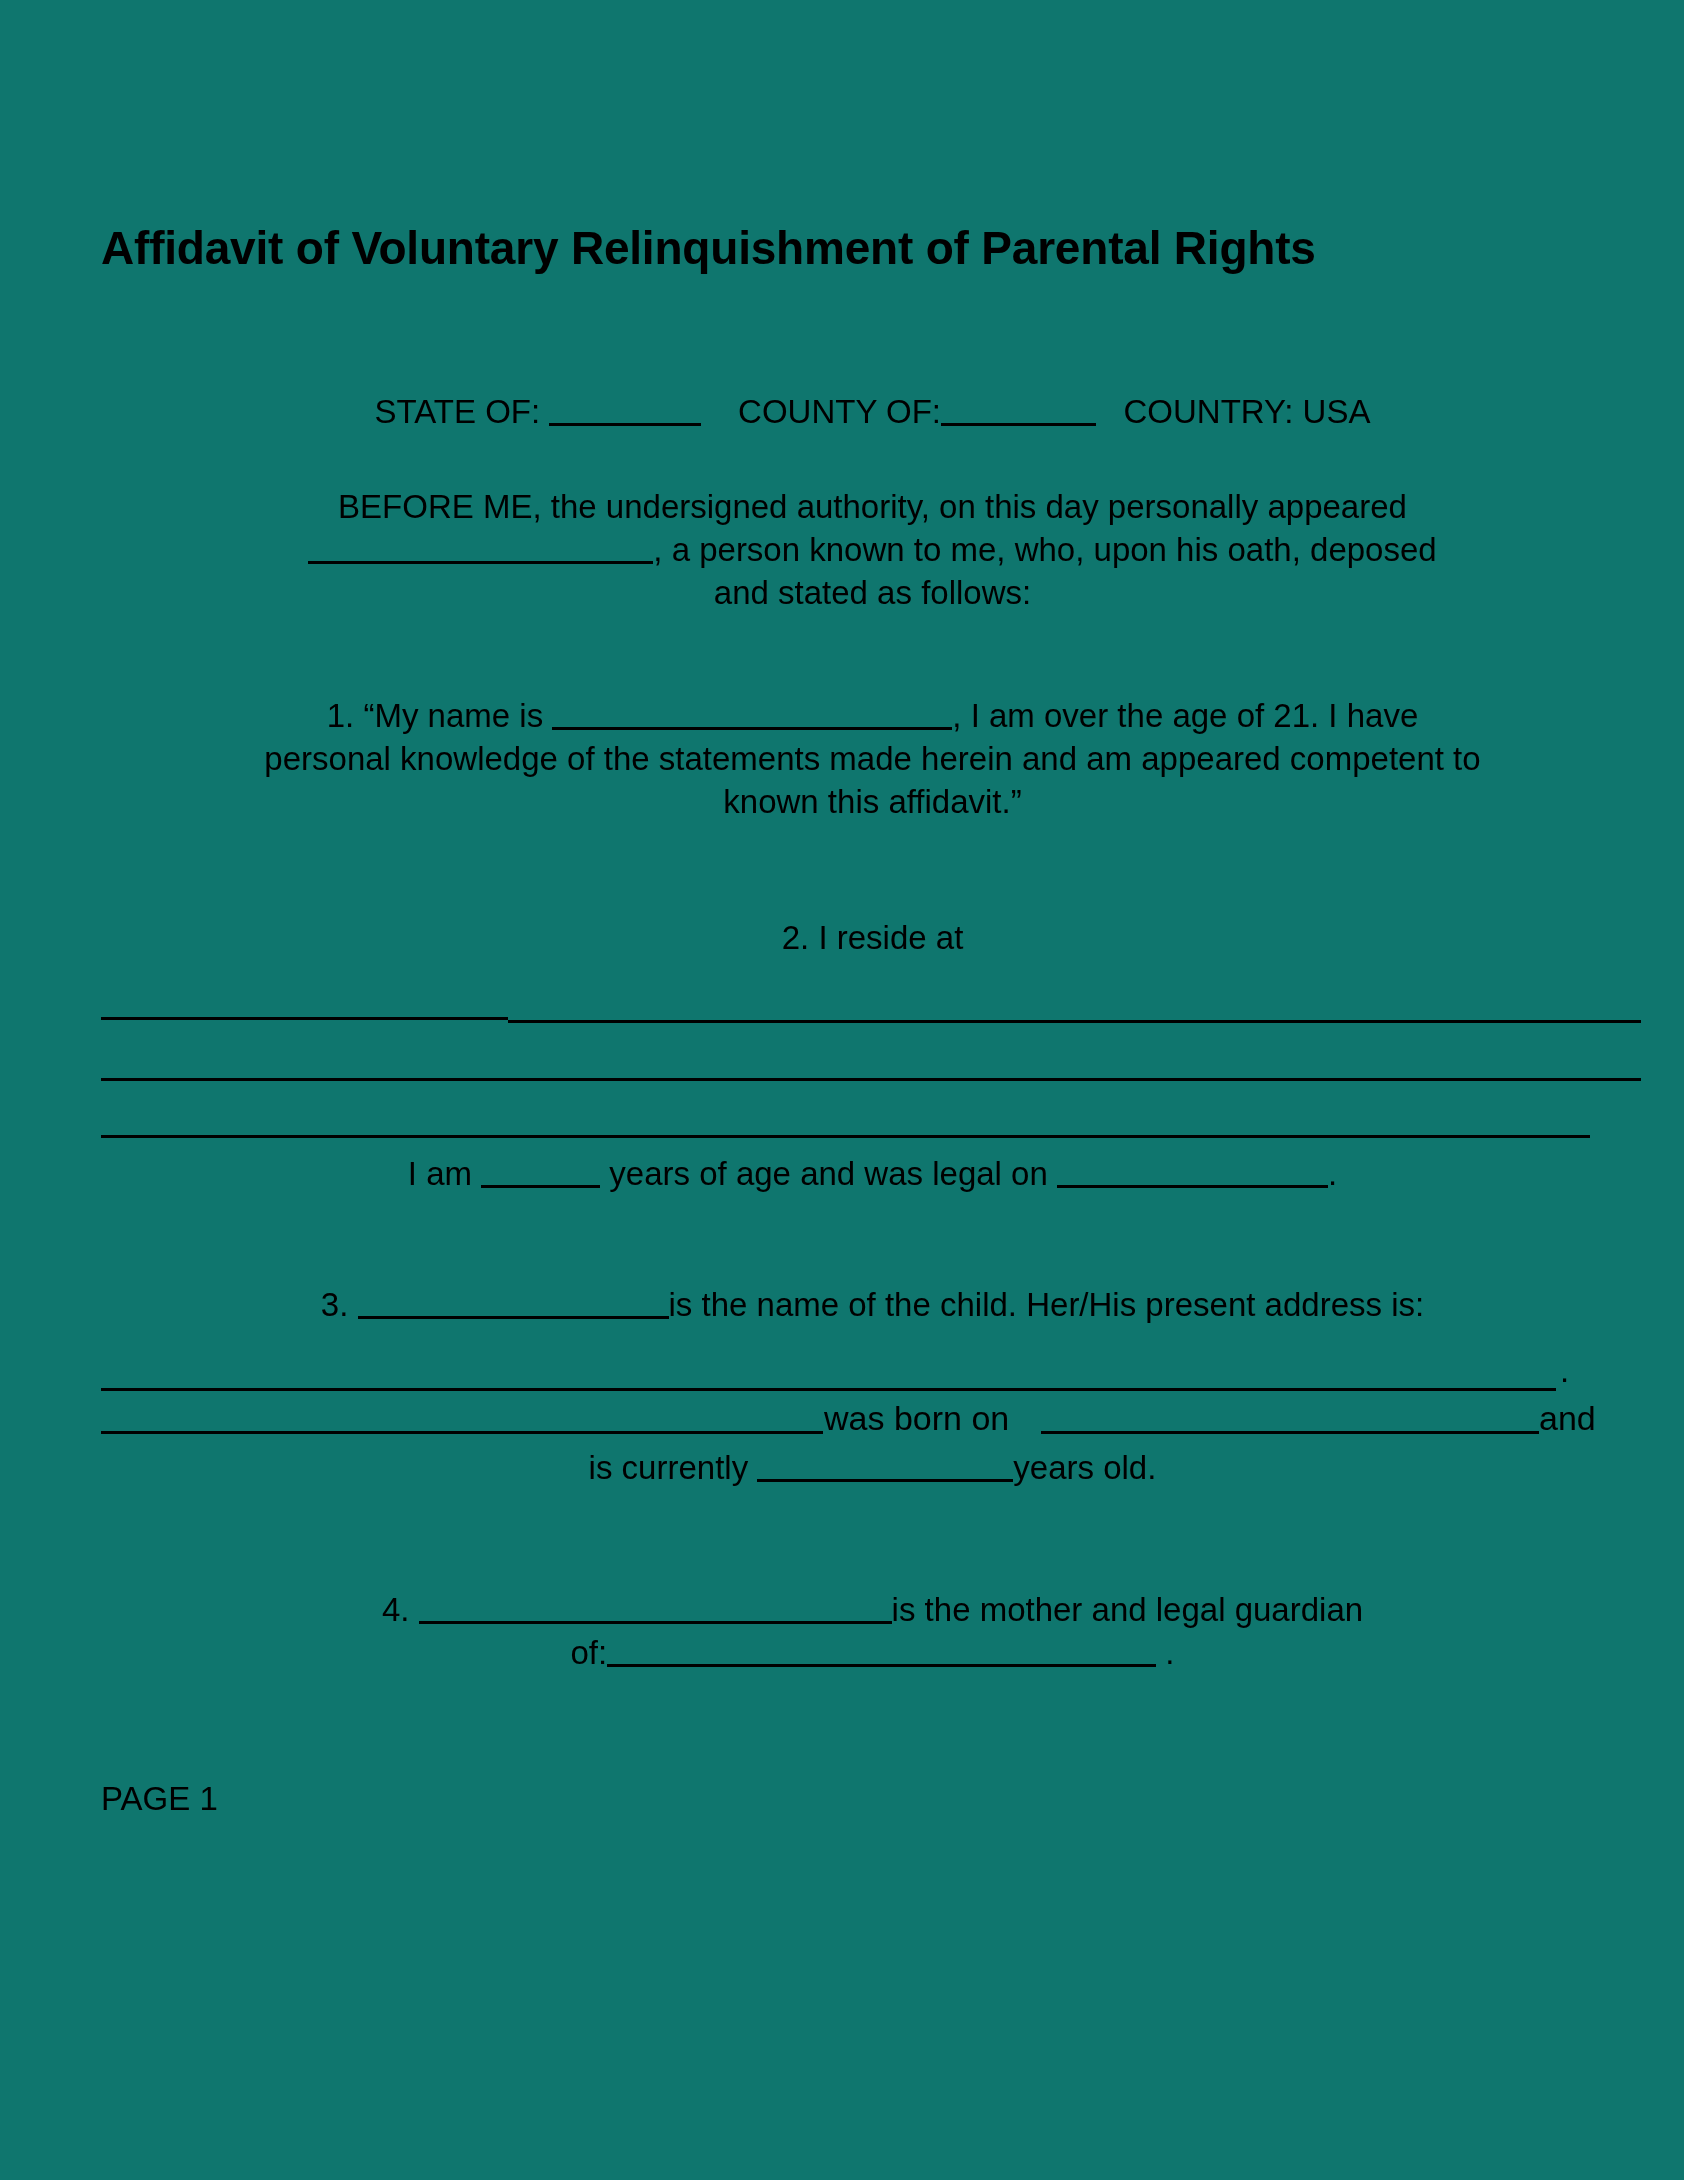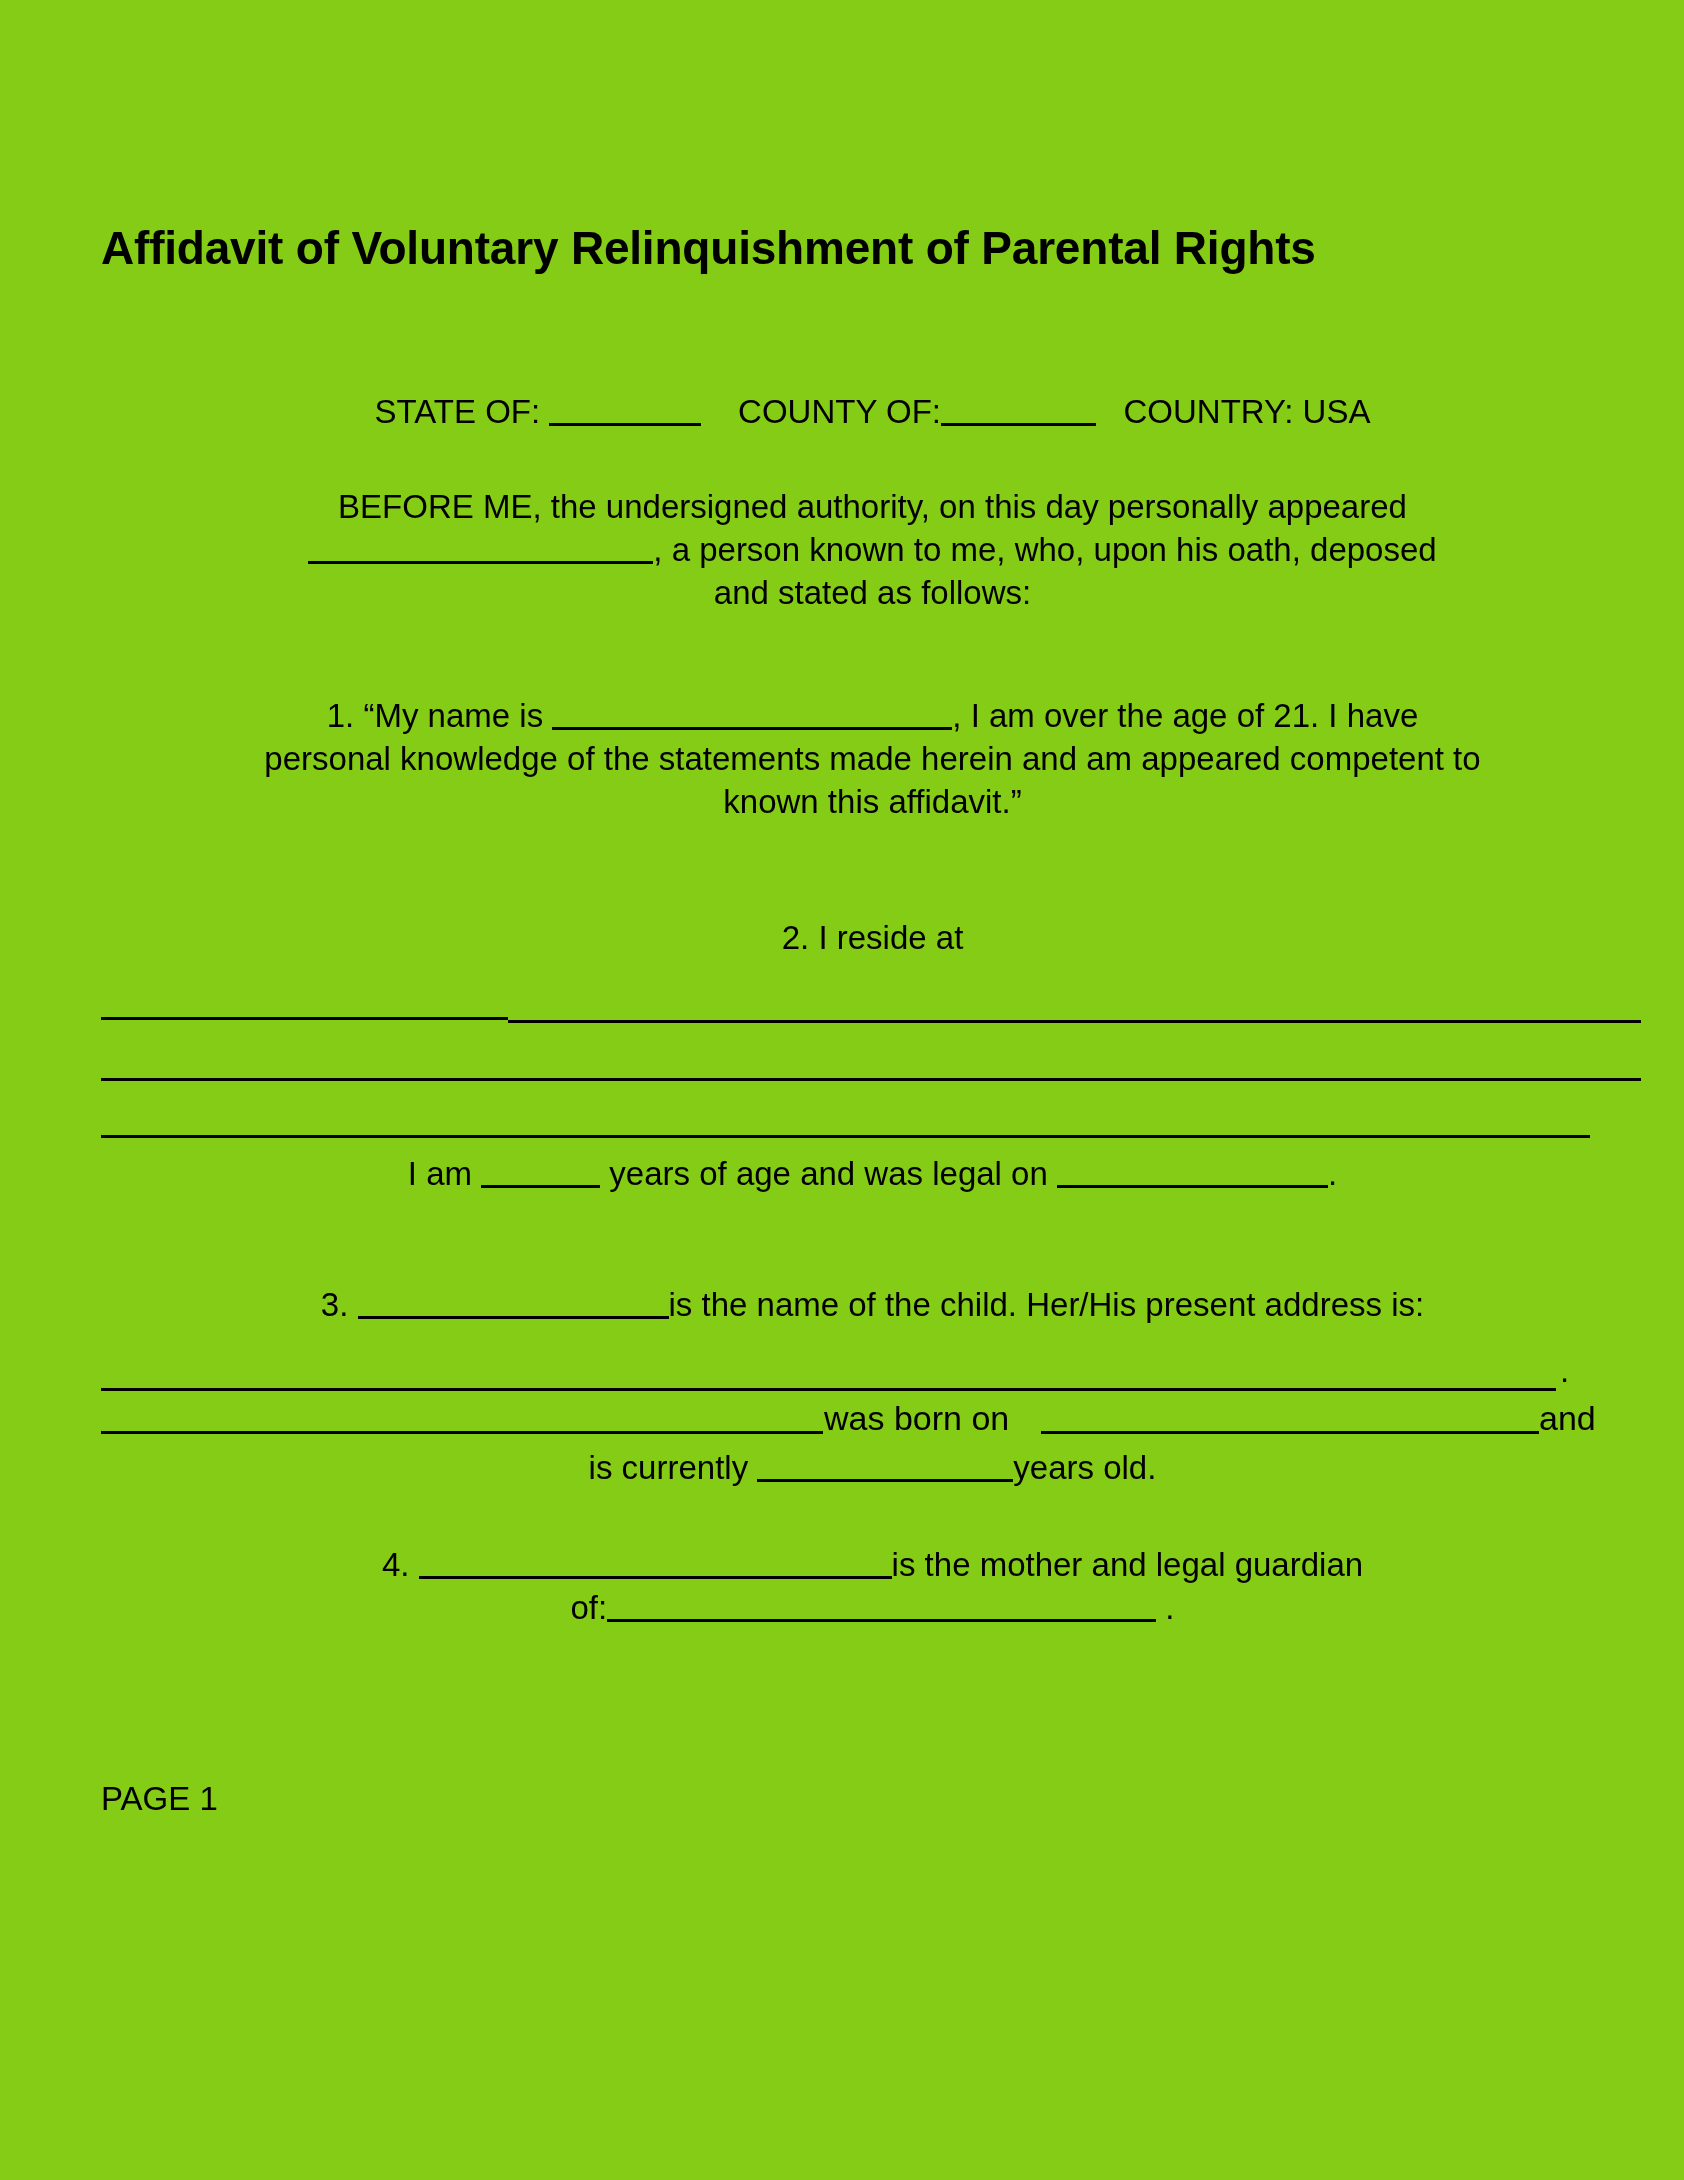--- a/index.html
+++ b/index.html
@@ -4,21 +4,21 @@
 <style>
   html, body {
     margin: 0;
     padding: 0;
     background: #ffffff;
   }
   .page {
     position: relative;
     width: 1685px;
     height: 2181px;
-    background: #84cc16;
+    background: #0f766e;
     margin: 0 auto;
     font-family: "Liberation Sans", sans-serif;
     color: #000000;
     -webkit-font-smoothing: antialiased;
   }
 
   
   .doc-title {
     position: absolute;
     left: 101px;
@@ -173,21 +173,21 @@
   <span class="onrule w-wasbornon">was born on</span>
   <div class="rule rule-r3c"></div>
   <span class="onrule w-and">and</span>
 
   <div class="block" style="top:1446px;">
     <p class="nowrap">
       <span>is currently </span><span class="blank b-childage"></span><span>years old.</span>
     </p>
   </div>
 
-  <div class="block" style="top:1543px;">
+  <div class="block" style="top:1588px;">
     <p class="nowrap">
       <span>4.</span>
       <span class="blank b-mother"></span><span>is the mother and legal guardian</span>
     </p>
     <p class="nowrap">
       <span>of:</span><span class="blank b-motherof"></span>
       <span>.</span>
     </p>
   </div>
 

